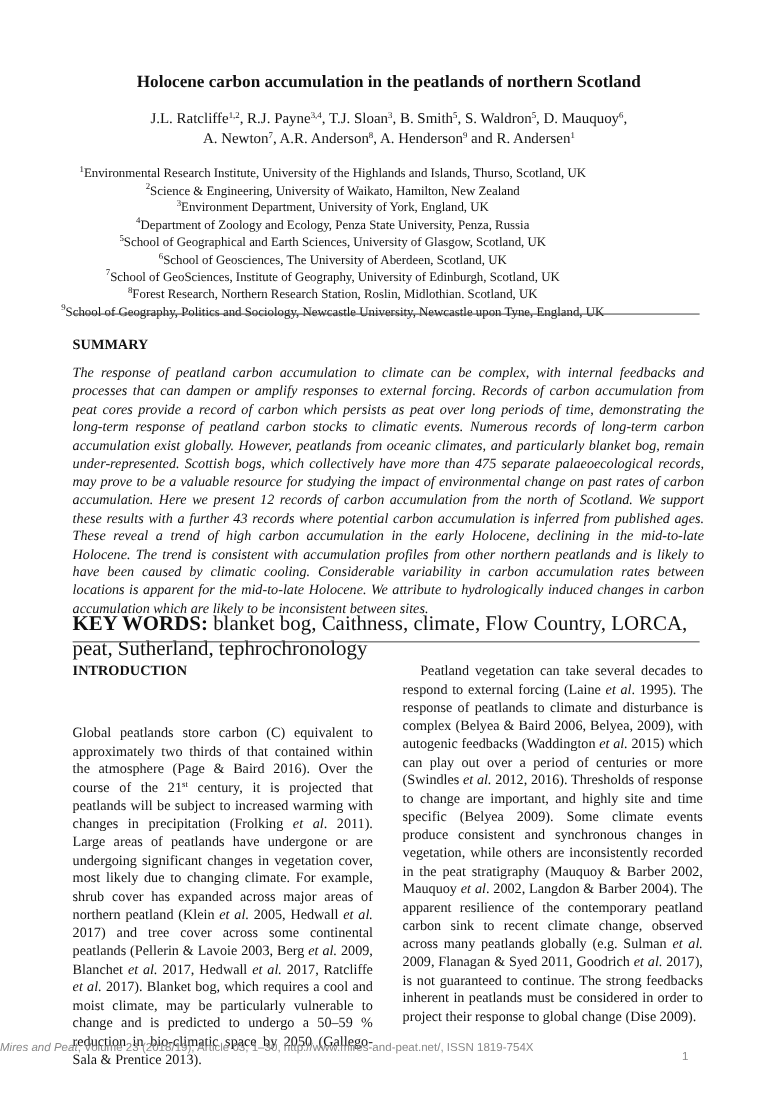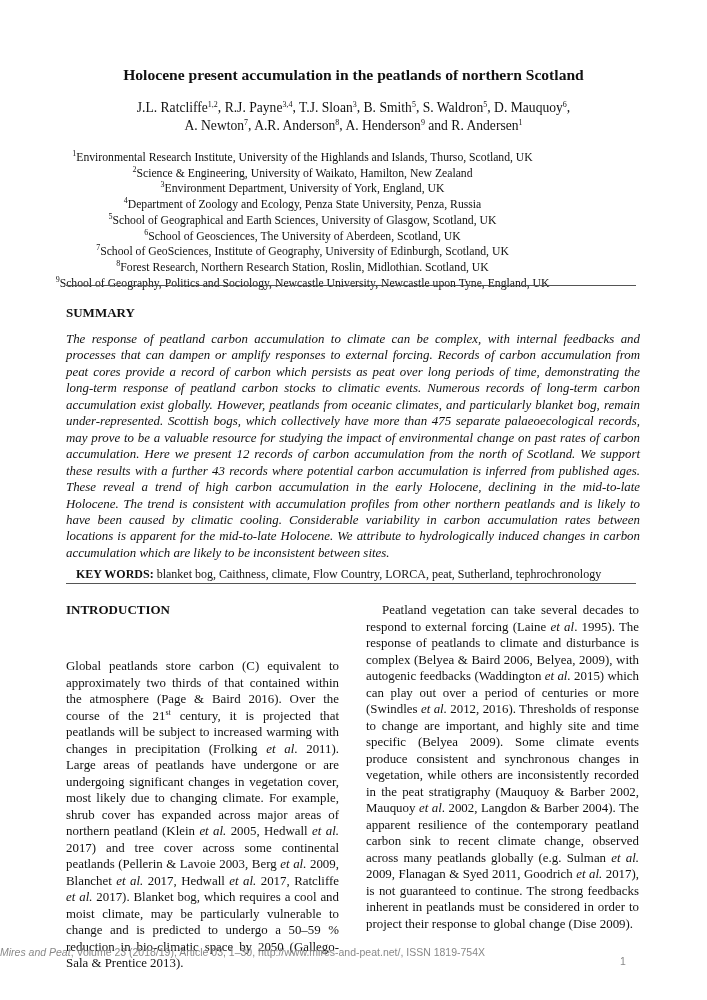--- a/index.html
+++ b/index.html
@@ -13,38 +13,38 @@
   .affils { position: absolute; top: 150px; left: 0; width: 605px; text-align: center;
             font-size: 11.7px; line-height: 15.7px; }
   .affil { display: block; }
   .rule { position: absolute; left: 66px; width: 570px; height: 0; border-top: 1px solid #555; }
   .rule.r1 { top: 285px; }
   .rule.r2 { top: 583px; }
   .heading { position: absolute; font-weight: bold; font-size: 13px; }
   .summary-h { top: 305px; left: 66px; }
   .summary { position: absolute; top: 331px; left: 66px; width: 574px; text-align: justify;
              font-size: 12.9px; line-height: 16.45px; margin: 0; font-style: italic; }
-  .keywords { position: absolute; top: 557px; left: 66px; width: 574px; font-size: 12px; margin: 10px; }
+  .keywords { position: absolute; top: 557px; left: 66px; width: 574px; font-size: 19px; margin: 0; }
   .keywords b { font-weight: bold; }
   .intro-h { top: 602px; left: 66px; text-align: center; }
   .col { position: absolute; width: 273px; text-align: justify; font-size: 12.9px;
          line-height: 16.5px; margin: 0; }
   .col.left { top: 658px; left: 66px; }
   .col.right { top: 602px; left: 366px; text-indent: 16px; }
   .col i { font-style: italic; }
   .footer { position: absolute; top: 945px; left: 0; width: 707px; text-align: left;
             font-family: "Liberation Sans", sans-serif; font-size: 10.5px; line-height: 14px; color: #888; }
   .footer i { font-style: italic; }
   .pagenum { position: absolute; top: 955px; left: 620px; font-family: "Liberation Sans", sans-serif;
              font-size: 10.5px; color: #888; }
 </style>
 </head>
 <body>
 
-<div class="title">Holocene present accumulation in the peatlands of northern Scotland</div>
+<div class="title">Holocene carbon accumulation in the peatlands of northern Scotland</div>
 
 <div class="authors" id="authors"><span>J.L. Ratcliffe</span><sup>1,2</sup>, <span>R.J. Payne</span><sup>3,4</sup>, <span>T.J. Sloan</span><sup>3</sup>, <span>B. Smith</span><sup>5</sup>, <span>S. Waldron</span><sup>5</sup>, <span>D. Mauquoy</span><sup>6</sup>,<br><span>A. Newton</span><sup>7</sup>, <span>A.R. Anderson</span><sup>8</sup>, <span>A. Henderson</span><sup>9</sup> and <span>R. Andersen</span><sup>1</sup></div>
 
 <div class="affils" id="affils">
     <span class="affil"><sup>1</sup>Environmental Research Institute, University of the Highlands and Islands, Thurso, Scotland, UK</span>
     <span class="affil"><sup>2</sup>Science &amp; Engineering, University of Waikato, Hamilton, New Zealand</span>
     <span class="affil"><sup>3</sup>Environment Department, University of York, England, UK</span>
     <span class="affil"><sup>4</sup>Department of Zoology and Ecology, Penza State University, Penza, Russia</span>
     <span class="affil"><sup>5</sup>School of Geographical and Earth Sciences, University of Glasgow, Scotland, UK</span>
     <span class="affil"><sup>6</sup>School of Geosciences, The University of Aberdeen, Scotland, UK</span>

